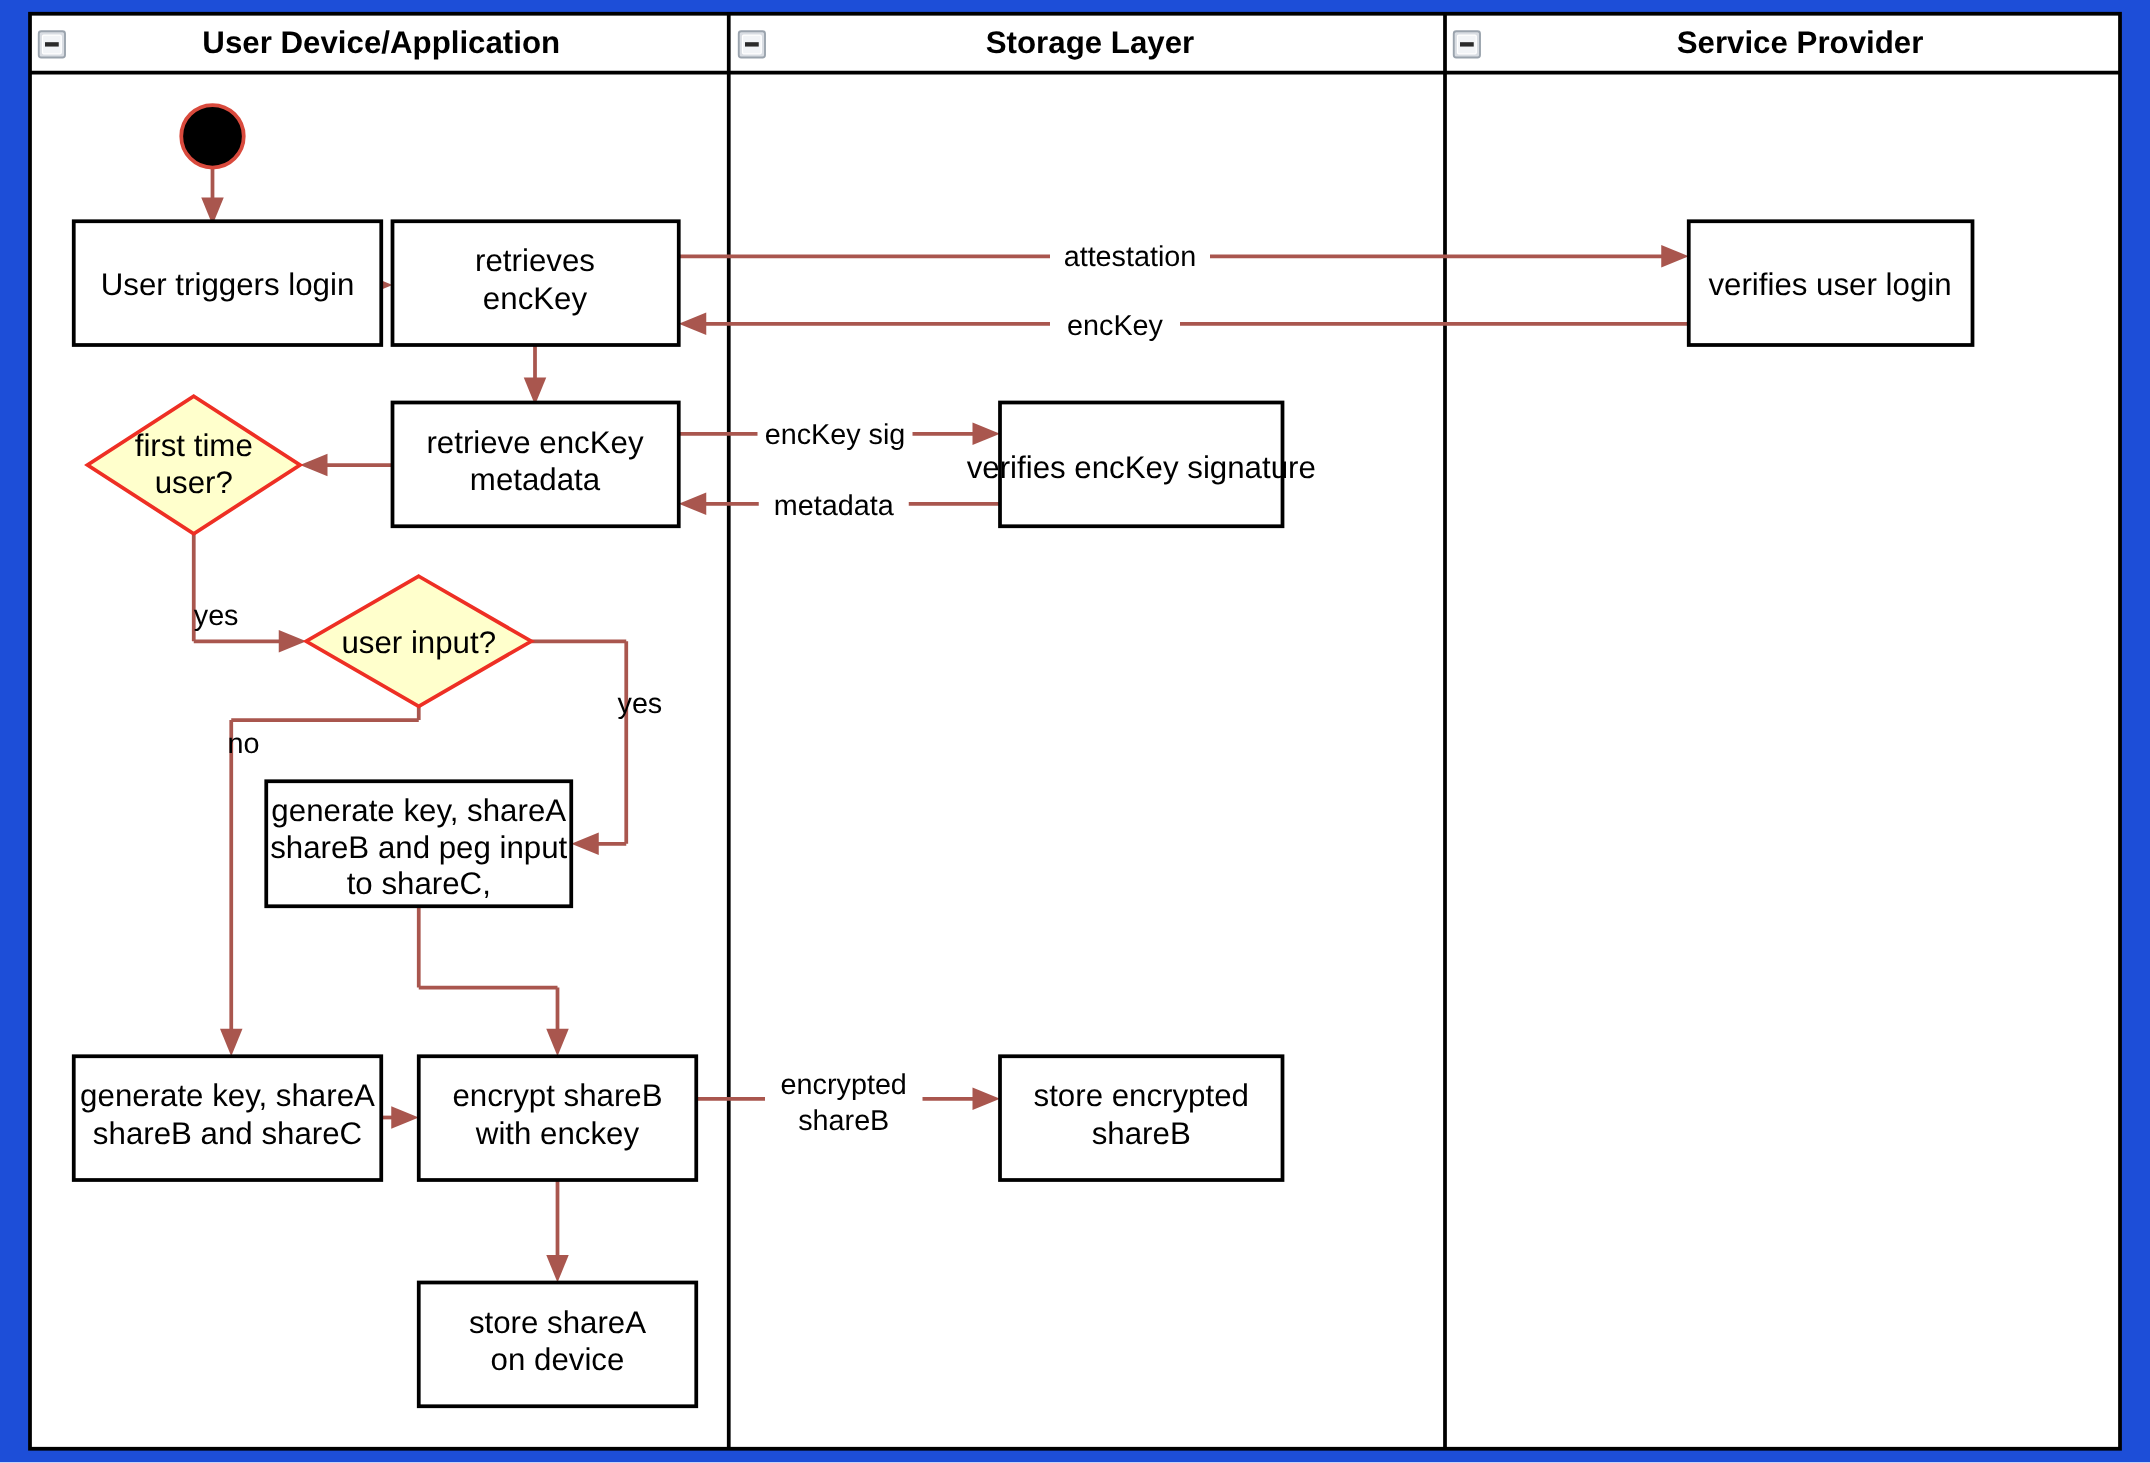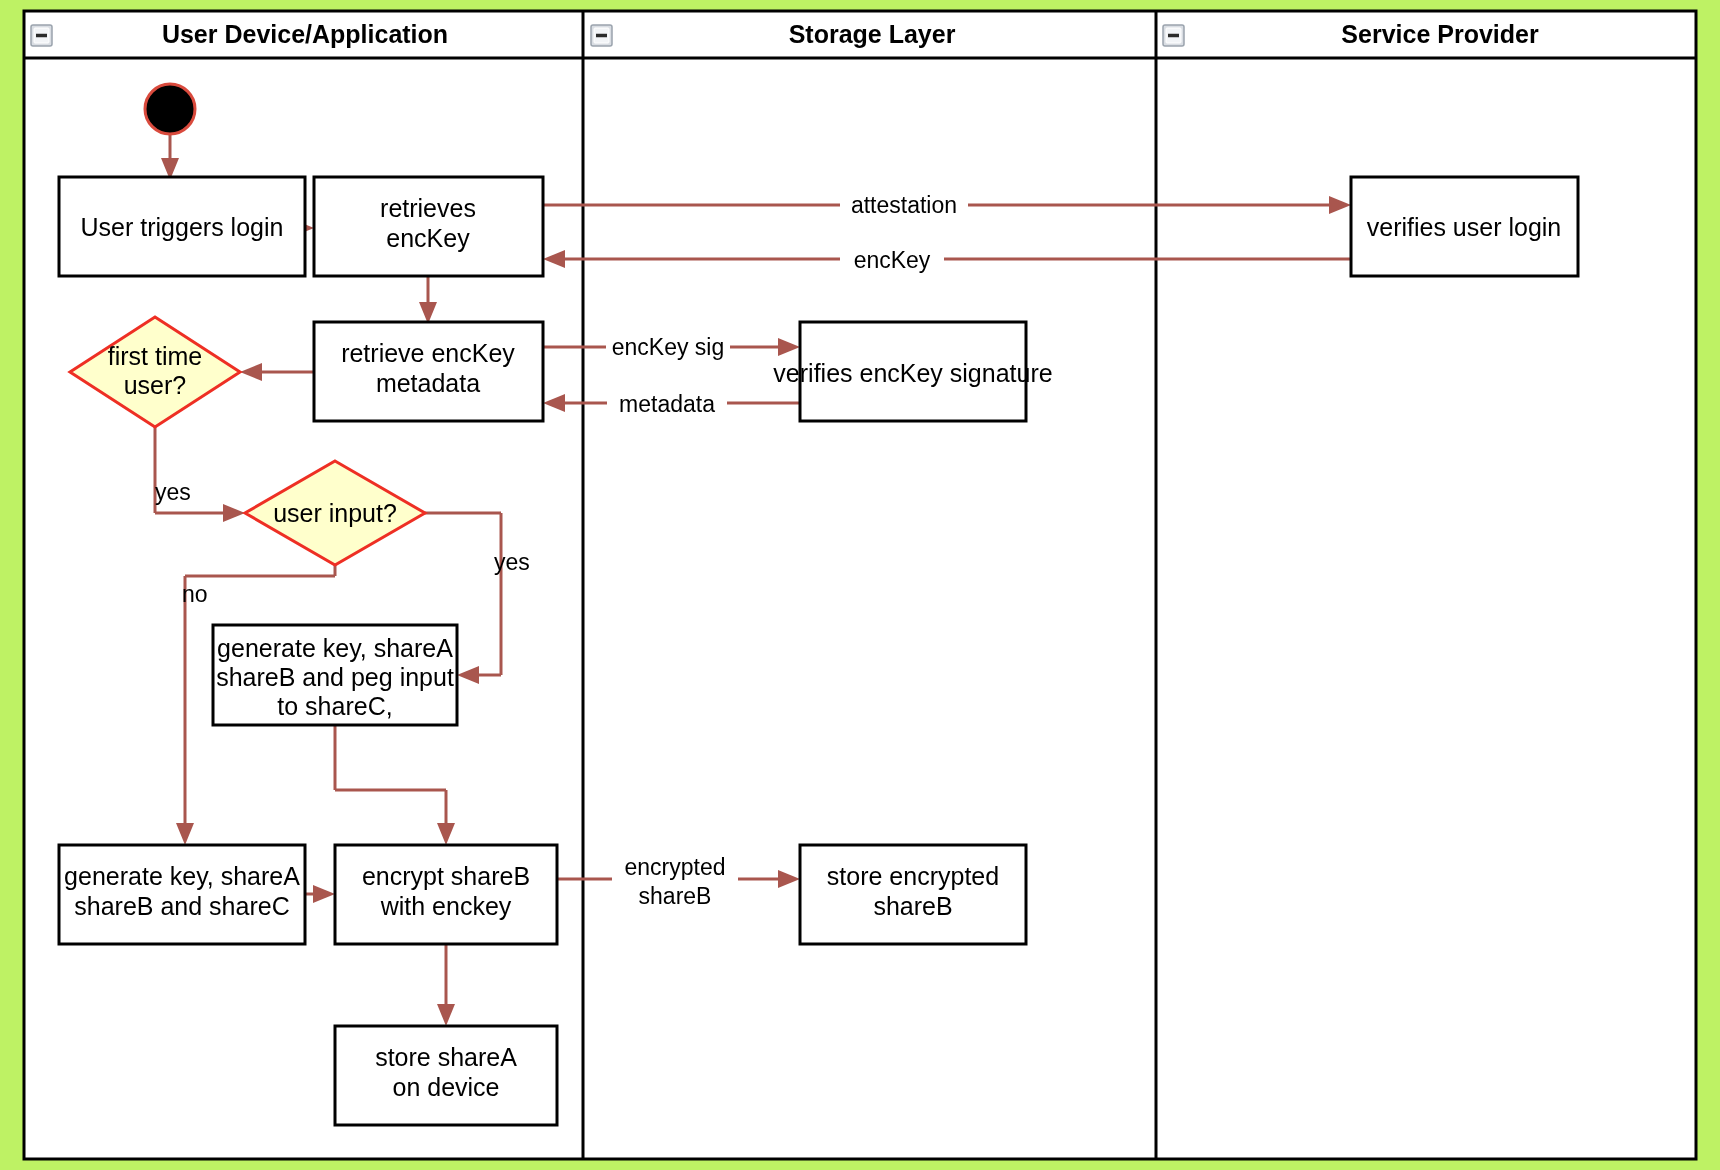--- a/index.html
+++ b/index.html
@@ -7,21 +7,21 @@
     padding: 0;
     background: #ffffff;
   }
   body {
     font-family: "Liberation Sans", sans-serif;
   }
   #canvas {
     position: relative;
     width: 1720px;
     height: 1170px;
-    background: #bef264;
+    background: #1d4ed8;
     overflow: hidden;
   }
   svg#diagram {
     position: absolute;
     left: 0;
     top: 0;
     width: 1720px;
     height: 1170px;
   }
   .lane-frame {

